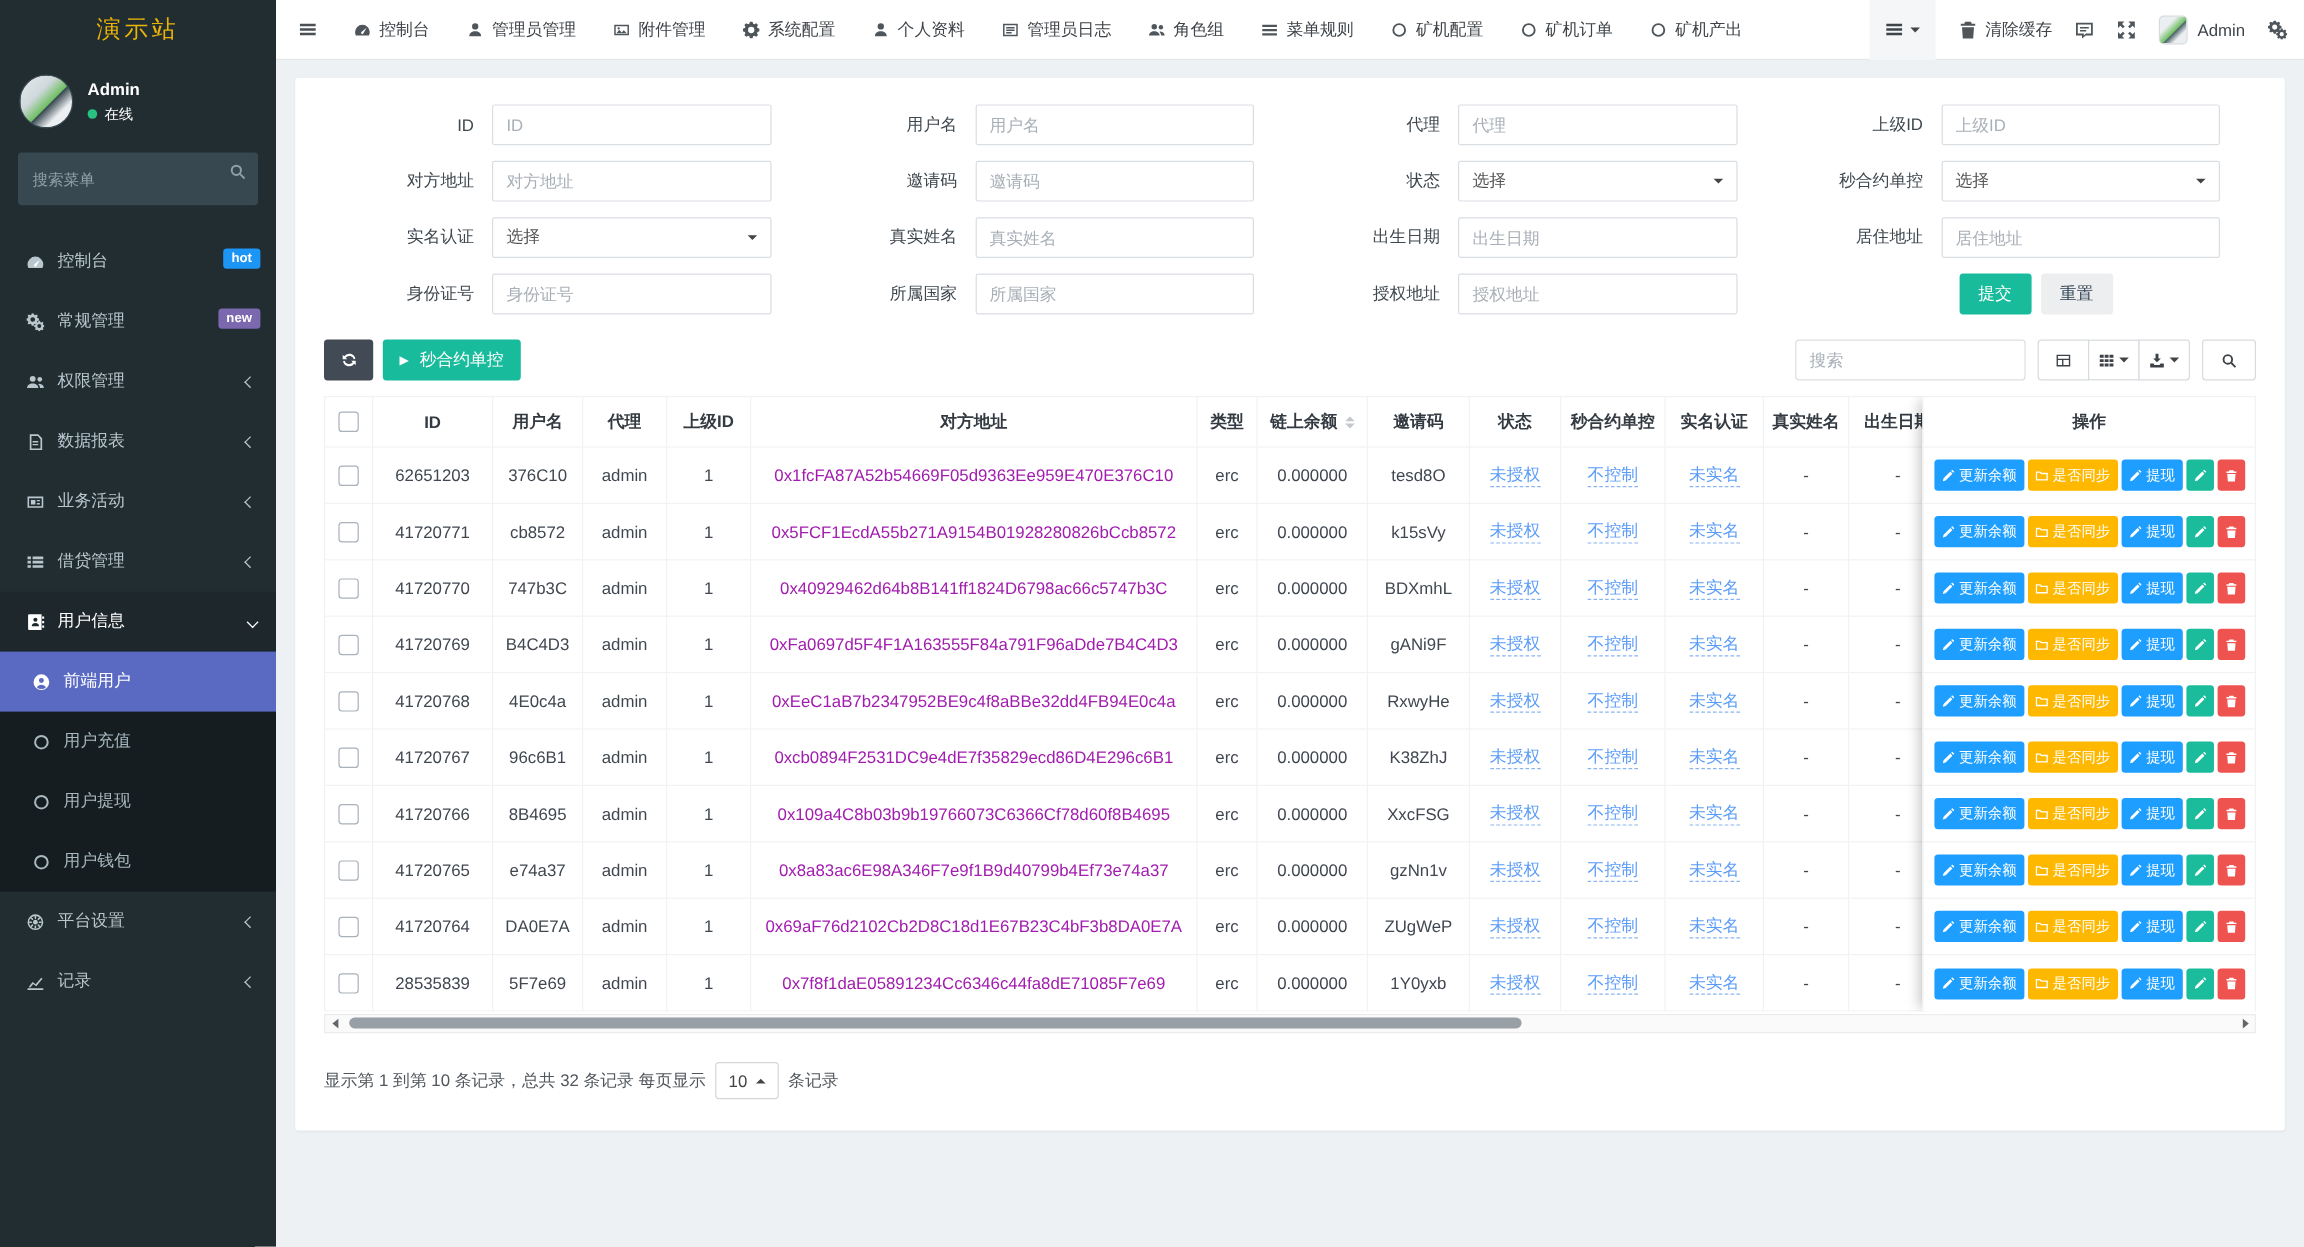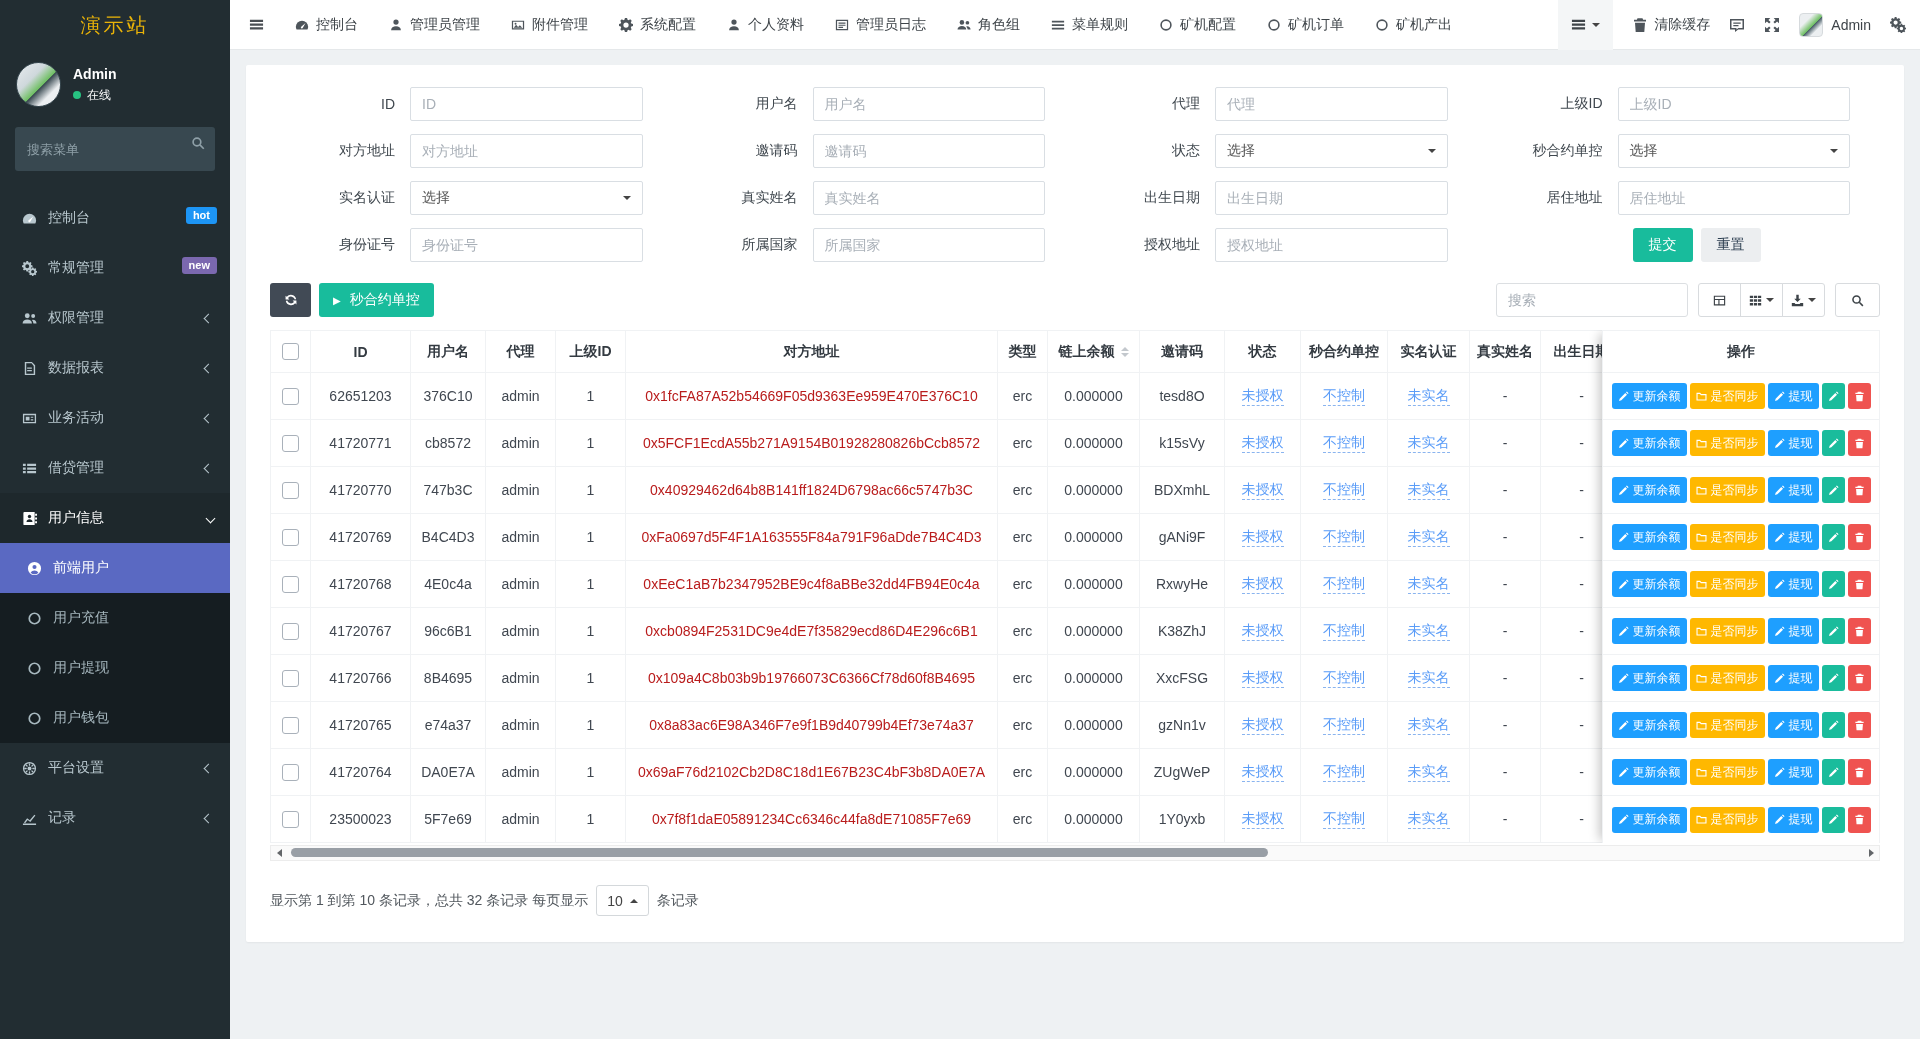--- a/index.html
+++ b/index.html
@@ -74,21 +74,21 @@
   .btn-grp button:first-child{margin-left:0;border-radius:3px 0 0 3px}
   .btn-grp button:last-child{border-radius:0 3px 3px 0}
   .btn-grp .ic,.btn-sq .ic{width:13px;height:13px}
   .btn-sq{margin-left:10px;border-radius:3px;width:45px}
   
   .table-wrap{position:relative;margin-top:13px;overflow:hidden}
   table.dt{border-collapse:collapse;table-layout:fixed;width:1352px}
   .dt th,.dt td{border:1px solid #f0f2f4;text-align:center;font-size:14px;color:#404750;overflow:hidden;white-space:nowrap;padding:0 4px}
   .dt th{height:42px;font-weight:bold;color:#333a41}
   .dt td{height:47px}
-  a.addr{color:#b91c1c;text-decoration:none;cursor:pointer}
+  a.addr{color:#a21caf;text-decoration:none;cursor:pointer}
   a.dashed{color:#5a9cf8;text-decoration:none;border-bottom:1px dashed #8ab4ef;padding-bottom:2px;cursor:pointer}
   .cb{width:17px;height:17px;border:1px solid #a9b1ba;border-radius:3px;background:#fff;margin:0 auto;cursor:pointer}
   .sortwrap{display:inline-flex;flex-direction:column;gap:2px;margin-left:6px;vertical-align:middle}
   .s-up{width:0;height:0;border-left:4px solid transparent;border-right:4px solid transparent;border-bottom:4px solid #c3c8cd}
   .s-dn{width:0;height:0;border-left:4px solid transparent;border-right:4px solid transparent;border-top:4px solid #c3c8cd}
   .fixed-col{position:absolute;top:0;right:0;width:278px;background:#fff;border:1px solid #f0f2f4;box-shadow:-7px 0 10px -4px rgba(0,0,0,.22);z-index:2}
   .fc-head{height:42px;border-bottom:1px solid #f0f2f4;display:flex;align-items:center;justify-content:center;font-weight:bold;font-size:14px;color:#333a41}
   .fc-row{height:47px;border-bottom:1px solid #f0f2f4;display:flex;align-items:center;justify-content:center;gap:3px;padding:0 4px}
   .fc-row:last-child{border-bottom:0}
   .abtn{height:26px;border:0;border-radius:3px;color:#fff;font-size:12px;display:inline-flex;align-items:center;gap:4px;padding:0 6px;cursor:pointer;white-space:nowrap}
@@ -760,21 +760,21 @@
                   <td><a class="dashed">未授权</a></td>
                   <td><a class="dashed">不控制</a></td>
                   <td><a class="dashed">未实名</a></td>
                   <td>-</td>
                   <td>-</td>
                 </tr>
                 <tr>
                   <td>
                     <div class="cb"></div>
                   </td>
-                  <td>23500023</td>
+                  <td>28535839</td>
                   <td>5F7e69</td>
                   <td>admin</td>
                   <td>1</td>
                   <td><a class="addr">0x7f8f1daE05891234Cc6346c44fa8dE71085F7e69</a></td>
                   <td>erc</td>
                   <td>0.000000</td>
                   <td>1Y0yxb</td>
                   <td><a class="dashed">未授权</a></td>
                   <td><a class="dashed">不控制</a></td>
                   <td><a class="dashed">未实名</a></td>

